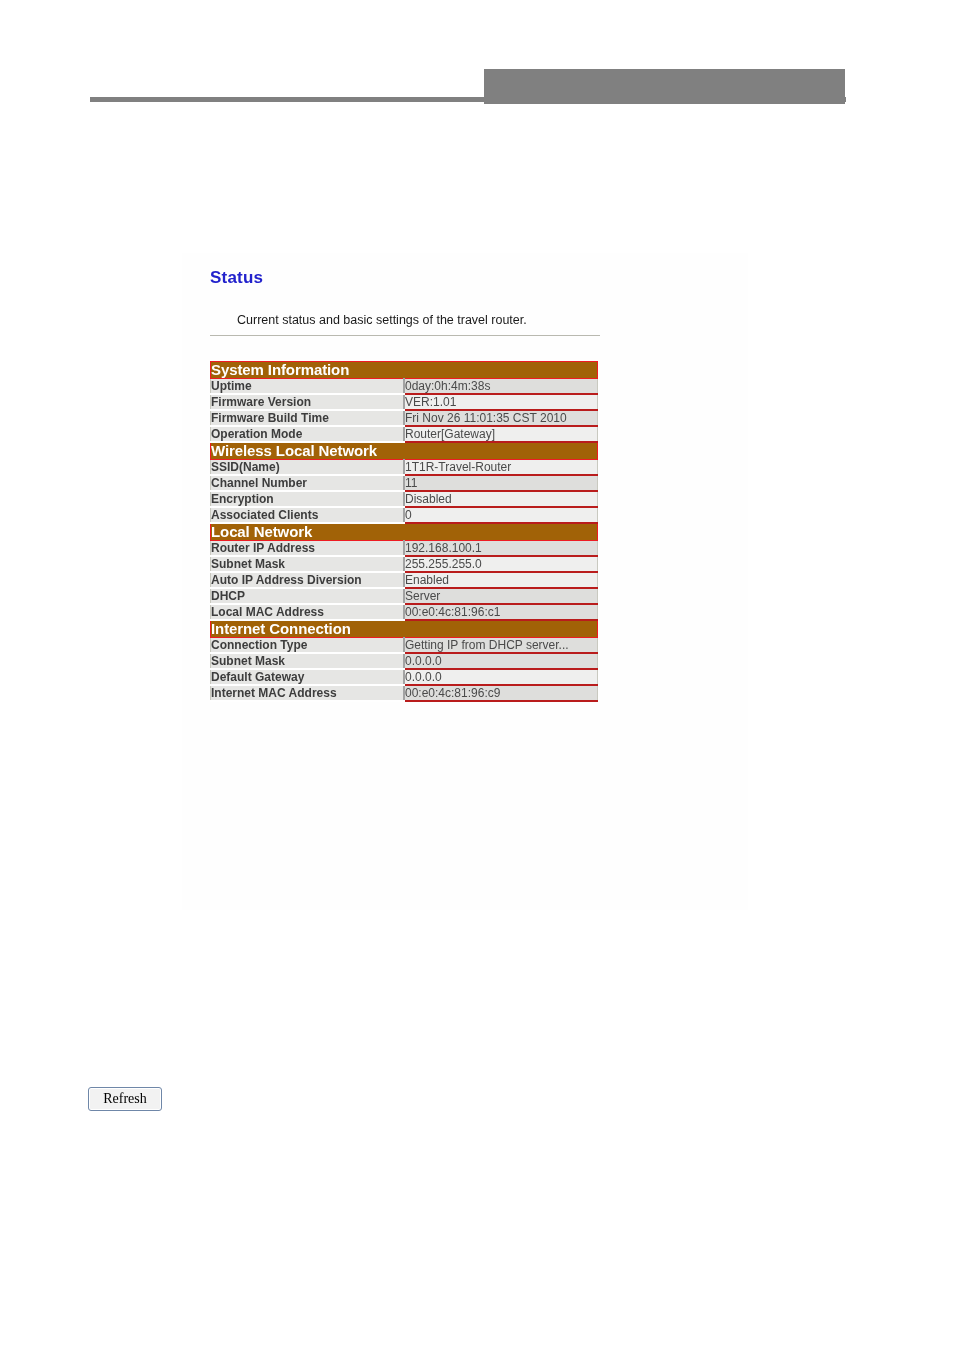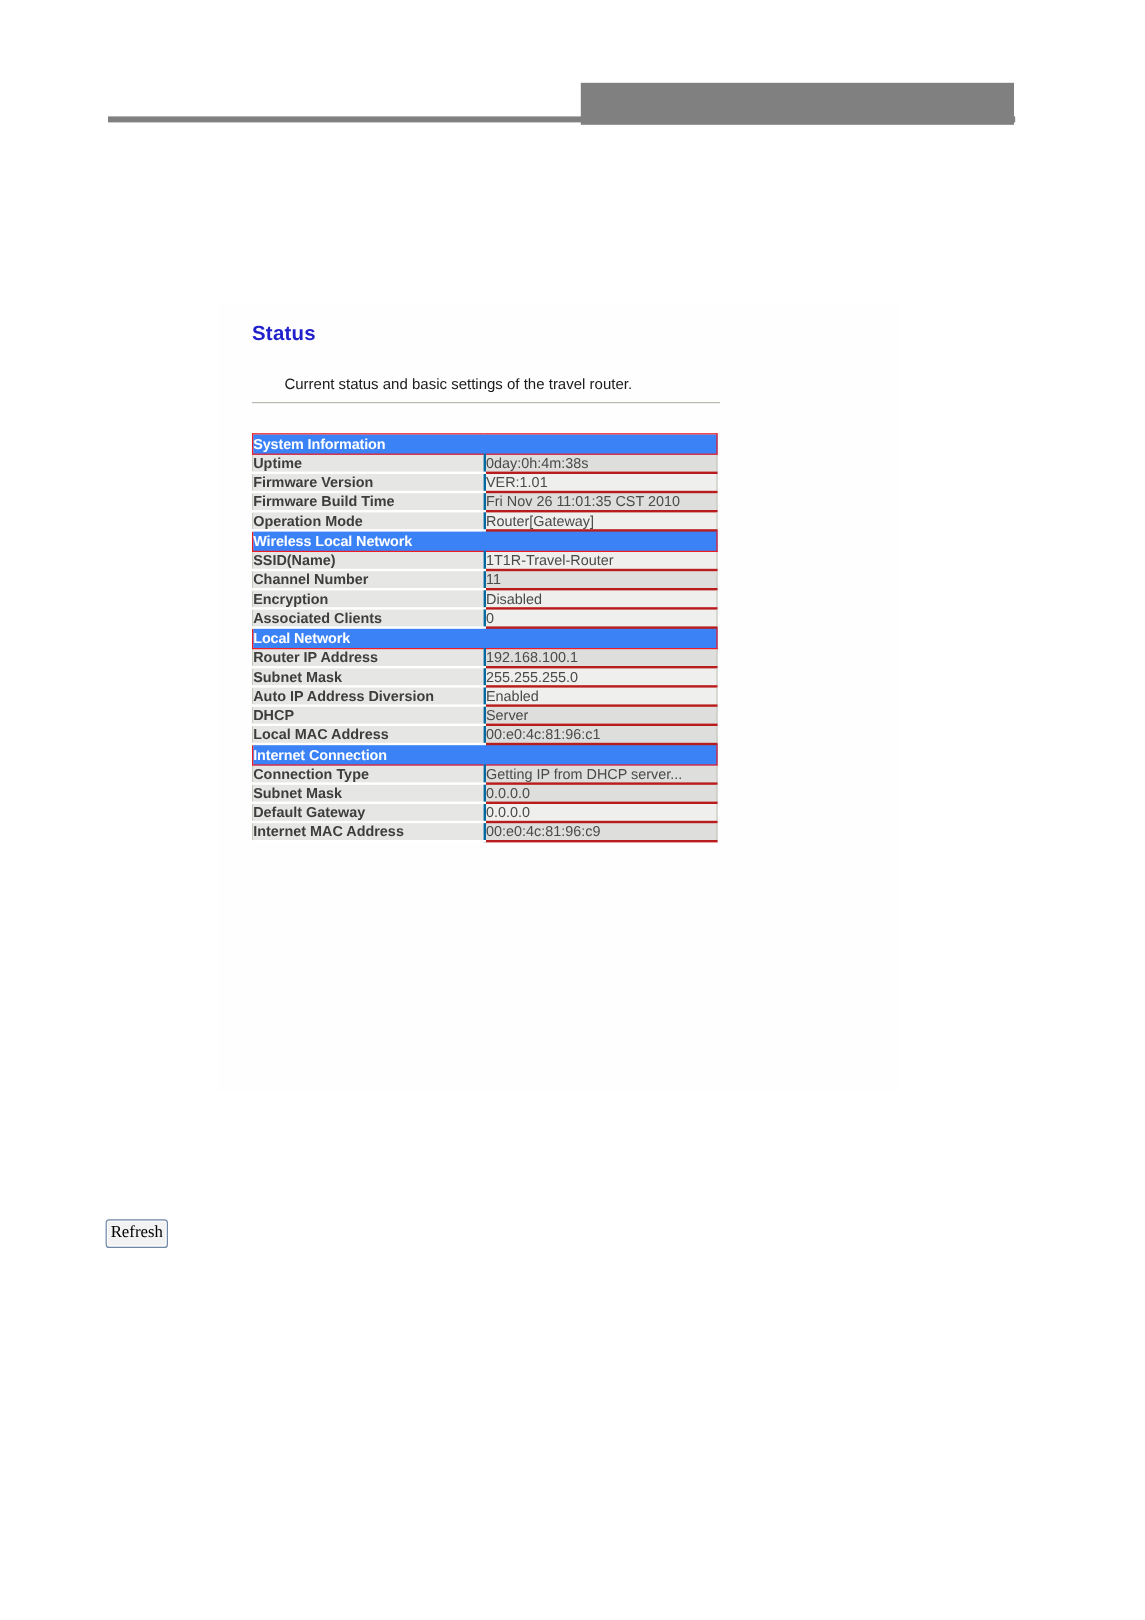--- a/index.html
+++ b/index.html
@@ -91,40 +91,40 @@
     border: 1px solid #c9c9c0;
     table-layout: fixed;
     background: #ffffff;
   }
   #status-table td {
     padding: 0;
     margin: 0;
   }
 
   tr.section-row td {
-    background: #3b82f6;
+    background: #a16207;
     color: #ffffff;
     font-weight: bold;
-    font-size: 12px;
+    font-size: 15px;
     height: 16px;
     line-height: 16px;
     padding: 1px 0 2px 6px;
     letter-spacing: -0.1px;
     border: 1px solid #ee1c23;
     white-space: nowrap;
   }
 
   td.row-label {
     width: 155px;
     background: #e6e6e6;
     color: #3d3d3d;
     font-weight: bold;
     font-size: 12px;
     padding: 3px 4px 3px 7px;
-    border-right: 2px solid #0369a1;
+    border-right: 2px solid #a3a3a3;
     border-bottom: 2px solid #ffffff;
     vertical-align: middle;
     line-height: 14px;
   }
   td.row-value {
     color: #4a4a4a;
     font-size: 12px;
     padding: 3px 4px 3px 7px;
     border-bottom: 2px solid #b91c1c;
     vertical-align: middle;
@@ -133,22 +133,22 @@
   }
   tr.shade-a td.row-value { background: #dededc; }
   tr.shade-b td.row-value { background: #efefee; }
   tr.shade-a td.row-label,
   tr.shade-b td.row-label { background: #e6e6e4; }
 
   
   #refresh-button {
     position: absolute;
     left: 88px;
-    top: 1016px;
-    width: 52px;
+    top: 1087px;
+    width: 74px;
     height: 24px;
     background: #f2f2f2;
     border: 1px solid #6f87a8;
     border-radius: 3px;
     font-family: "Liberation Serif", serif;
     font-size: 14px;
     color: #000000;
     text-align: center;
     line-height: 22px;
     cursor: pointer;

